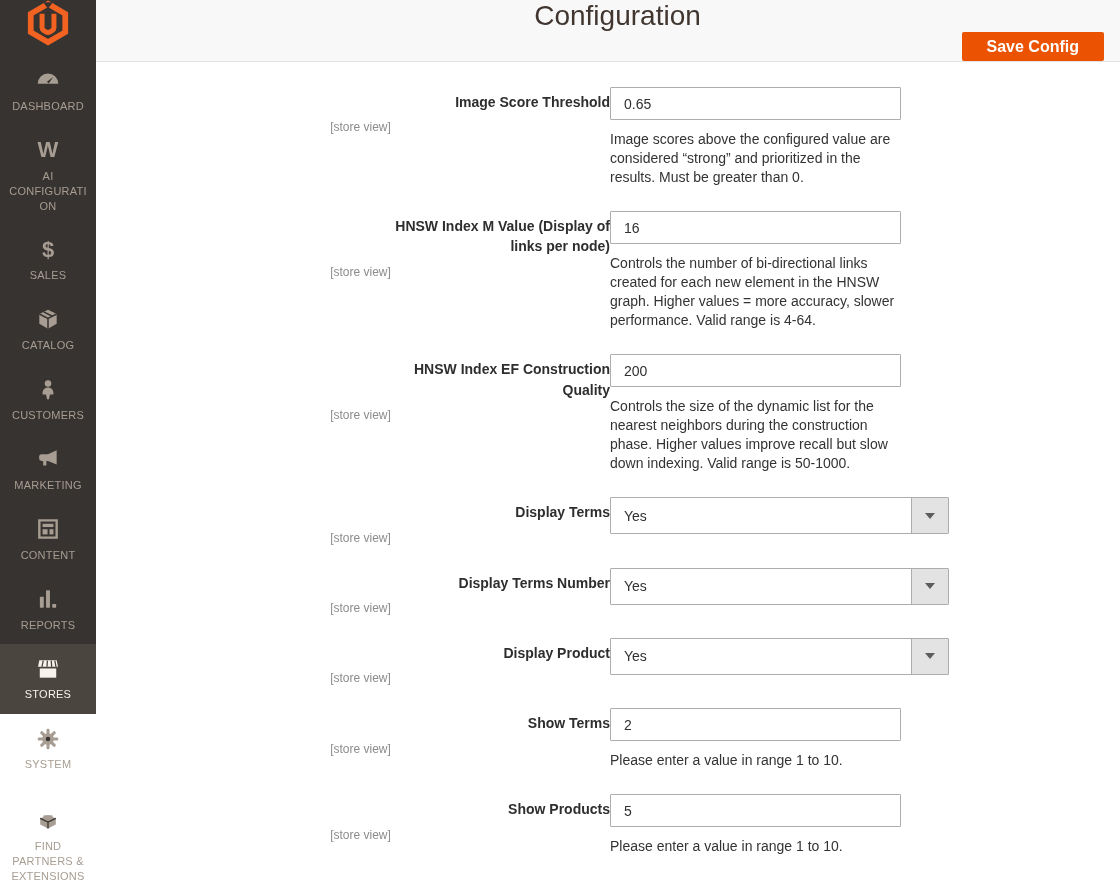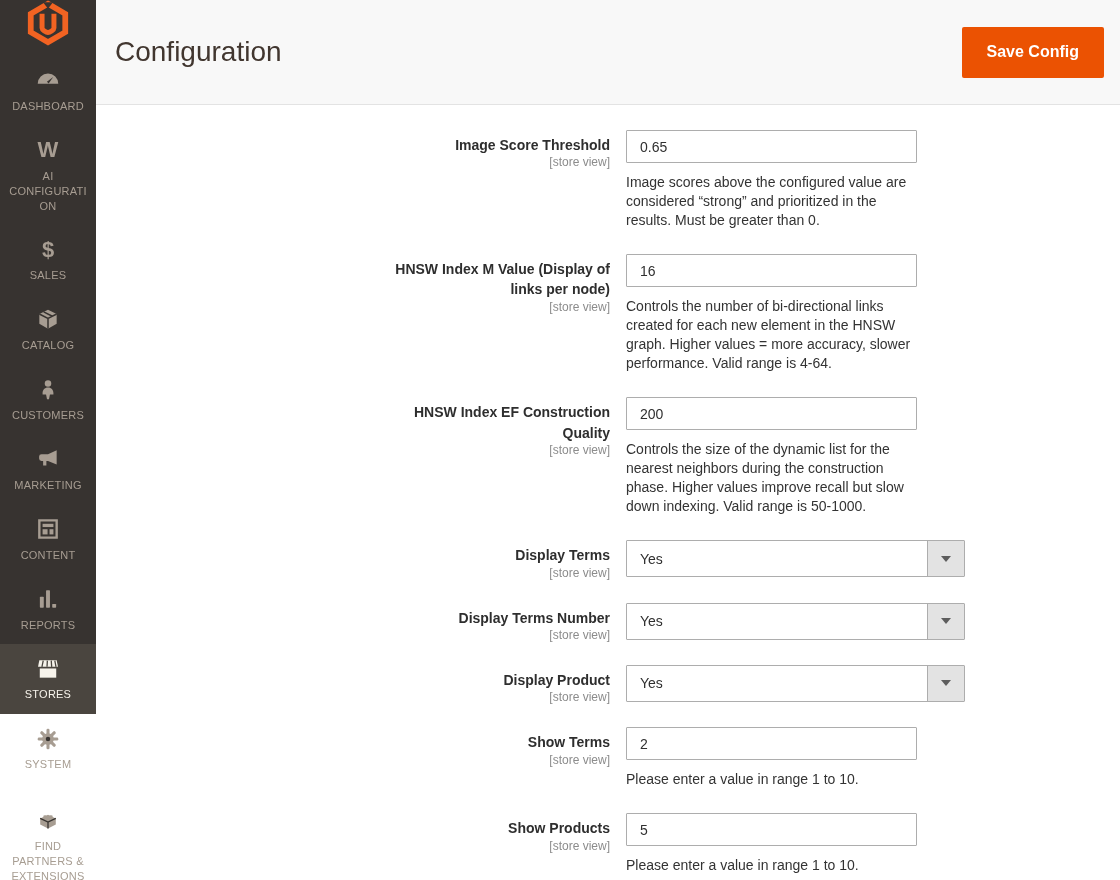--- a/index.html
+++ b/index.html
@@ -13,31 +13,31 @@
   .side-divider.lower { margin:6px 14px 6px; }
   .nav-item { display:flex; flex-direction:column; align-items:center; padding:11px 5px 12px; color:#a79d92; text-align:center; cursor:pointer; }
   .nav-item .icon-wrap { height:27px; display:flex; align-items:center; justify-content:center; }
   .nav-item .glyph { font-size:22px; font-weight:bold; line-height:26px; }
   .nav-item .nav-label { margin-top:5px; font-size:11px; line-height:1.35; letter-spacing:.02em; width:100%; overflow-wrap:break-word; word-break:break-word; }
   .nav-item.active { background:#4a453f; color:#f7f3eb; }
   .nav-item svg { display:block; }
 
   
   .main { flex:1; display:flex; flex-direction:column; background:#fff; }
-  .header { height:105px; background:#f8f8f8; border-bottom:1px solid #e3e3e3; display:flex; align-items:center; }
+  .header { height:62px; background:#f8f8f8; border-bottom:1px solid #e3e3e3; display:flex; align-items:center;flex-direction:column; }
   .page-title { margin-left:19px; font-size:28px; font-weight:400; color:#41362f; }
   .save-btn { margin-left:auto; margin-right:16px; background:#eb5202; color:#fff; border:none; border-radius:2px; font-family:inherit; font-size:16px; font-weight:bold; padding:0 25px; height:51px; cursor:pointer; }
 
   .content { flex:1; overflow:hidden; padding:25px 0 40px; }
   .row { display:flex; margin-bottom:24px;padding-left:15px; }
   .row.select-row { margin-bottom:23px; }
   .label-col { flex:0 0 499px; text-align:right; padding-top:5px; }
   .field-label { display:inline-block; max-width:232px; font-size:14px; font-weight:bold; color:#2e2e2e; line-height:1.45; }
-  .scope { font-size:12px; color:#8c8c8c; margin-top:0; }
-  .value-col { width:291px; margin-left:16px; }
+  .scope { font-size:12px; color:#8c8c8c; margin-top:8px;text-align:center; }
+  .value-col { width:291px; margin-left:0; }
   .text-input { width:291px; height:33px; border:1px solid #adadad; border-radius:1px; font-family:inherit; font-size:14px; color:#303030; padding:0 13px; background:#fff; }
   .note { margin-top:10px; font-size:14px; line-height:1.36; color:#333; max-width:295px; }
 
   .select { width:339px; height:37px; border:1px solid #adadad; border-radius:1px; background:#fff; display:flex; align-items:stretch; cursor:pointer; }
   .select-value { flex:1; display:flex; align-items:center; padding:0 13px; font-size:14px; color:#303030; }
   .select-arrow { width:37px; background:#e3e3e3; border-left:1px solid #adadad; display:flex; align-items:center; justify-content:center; }
   .select-arrow .tri { width:0; height:0; border-left:5px solid transparent; border-right:5px solid transparent; border-top:6px solid #5d5d5d; }
 </style>
 </head>
 <body>

